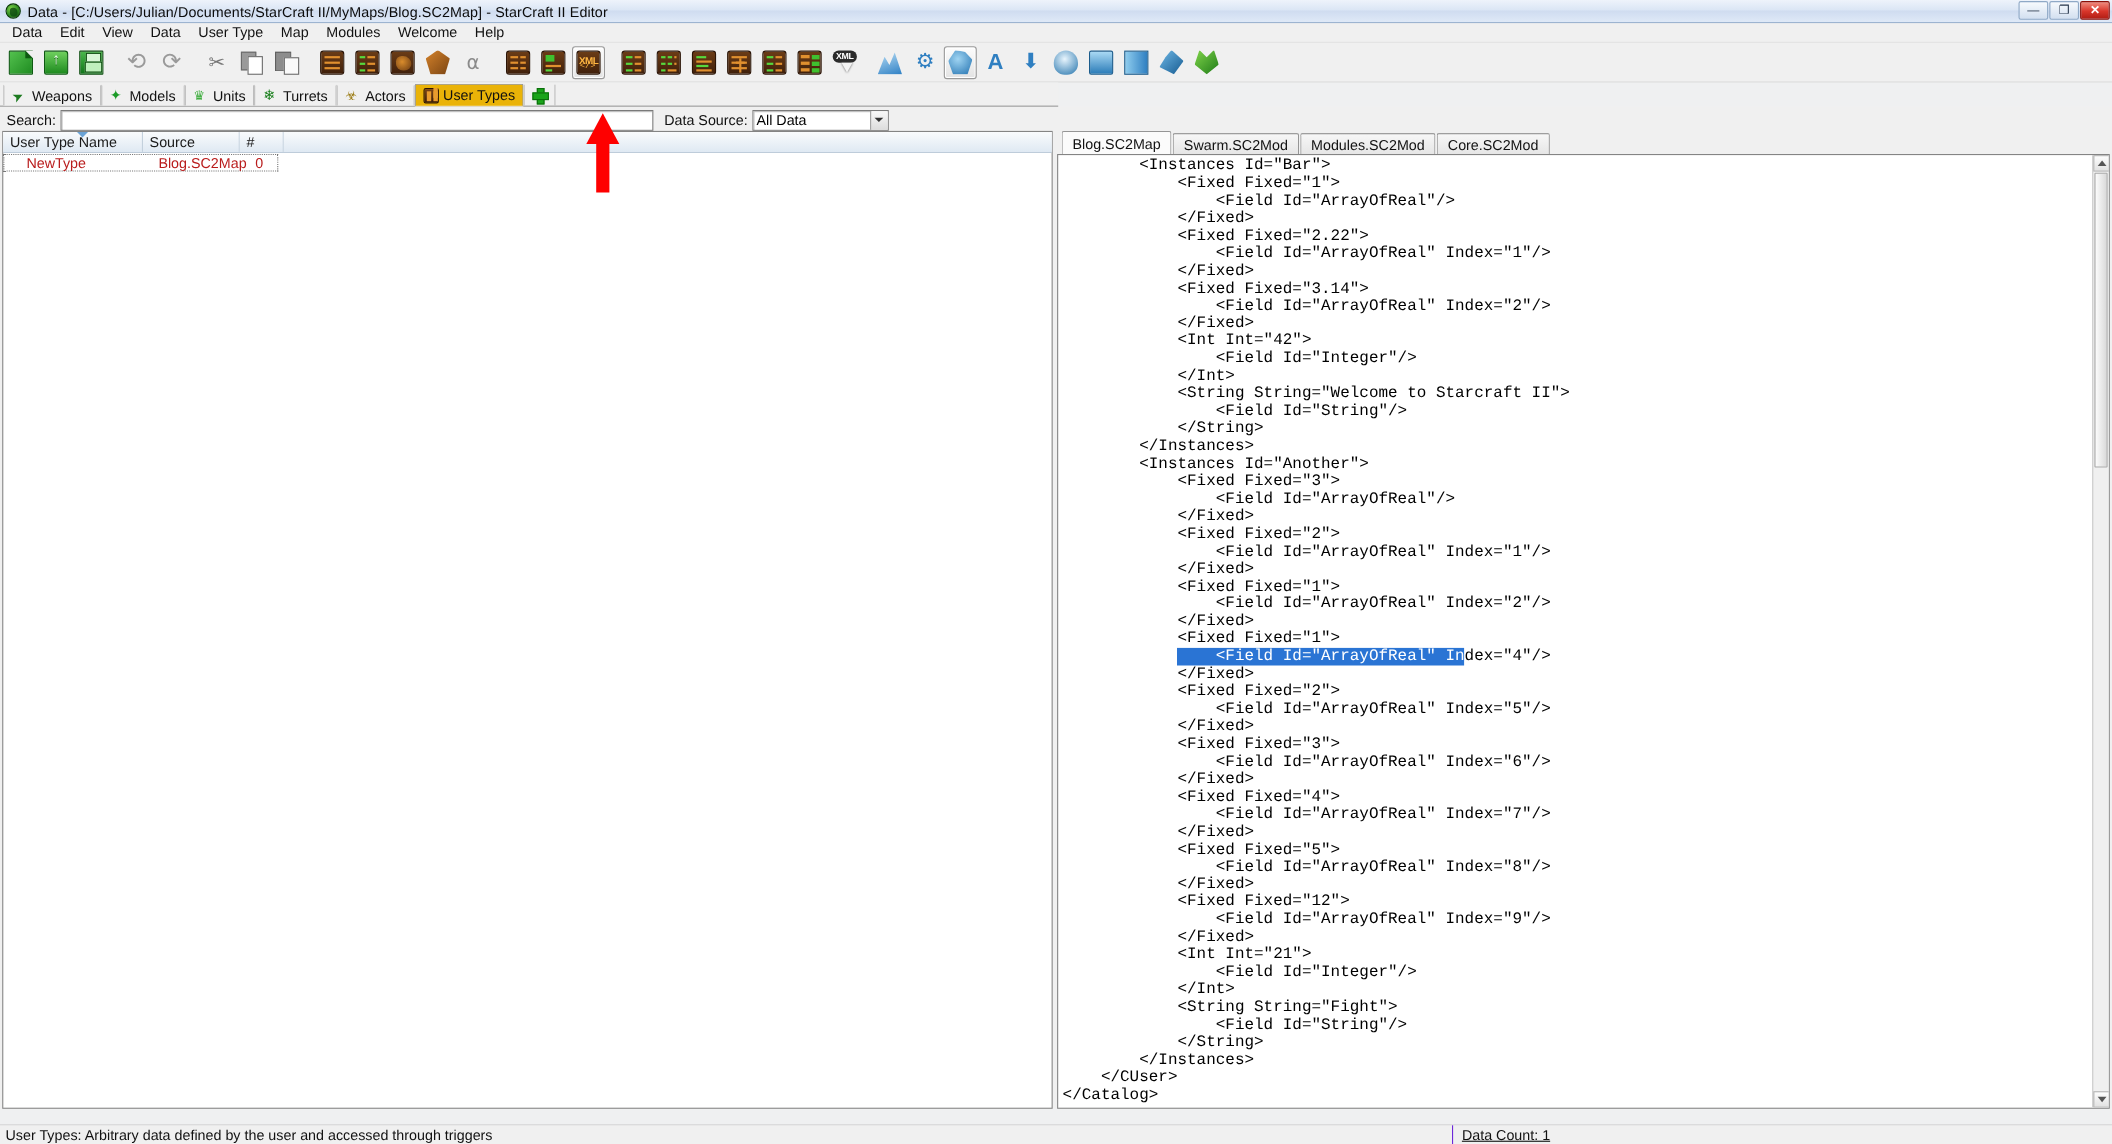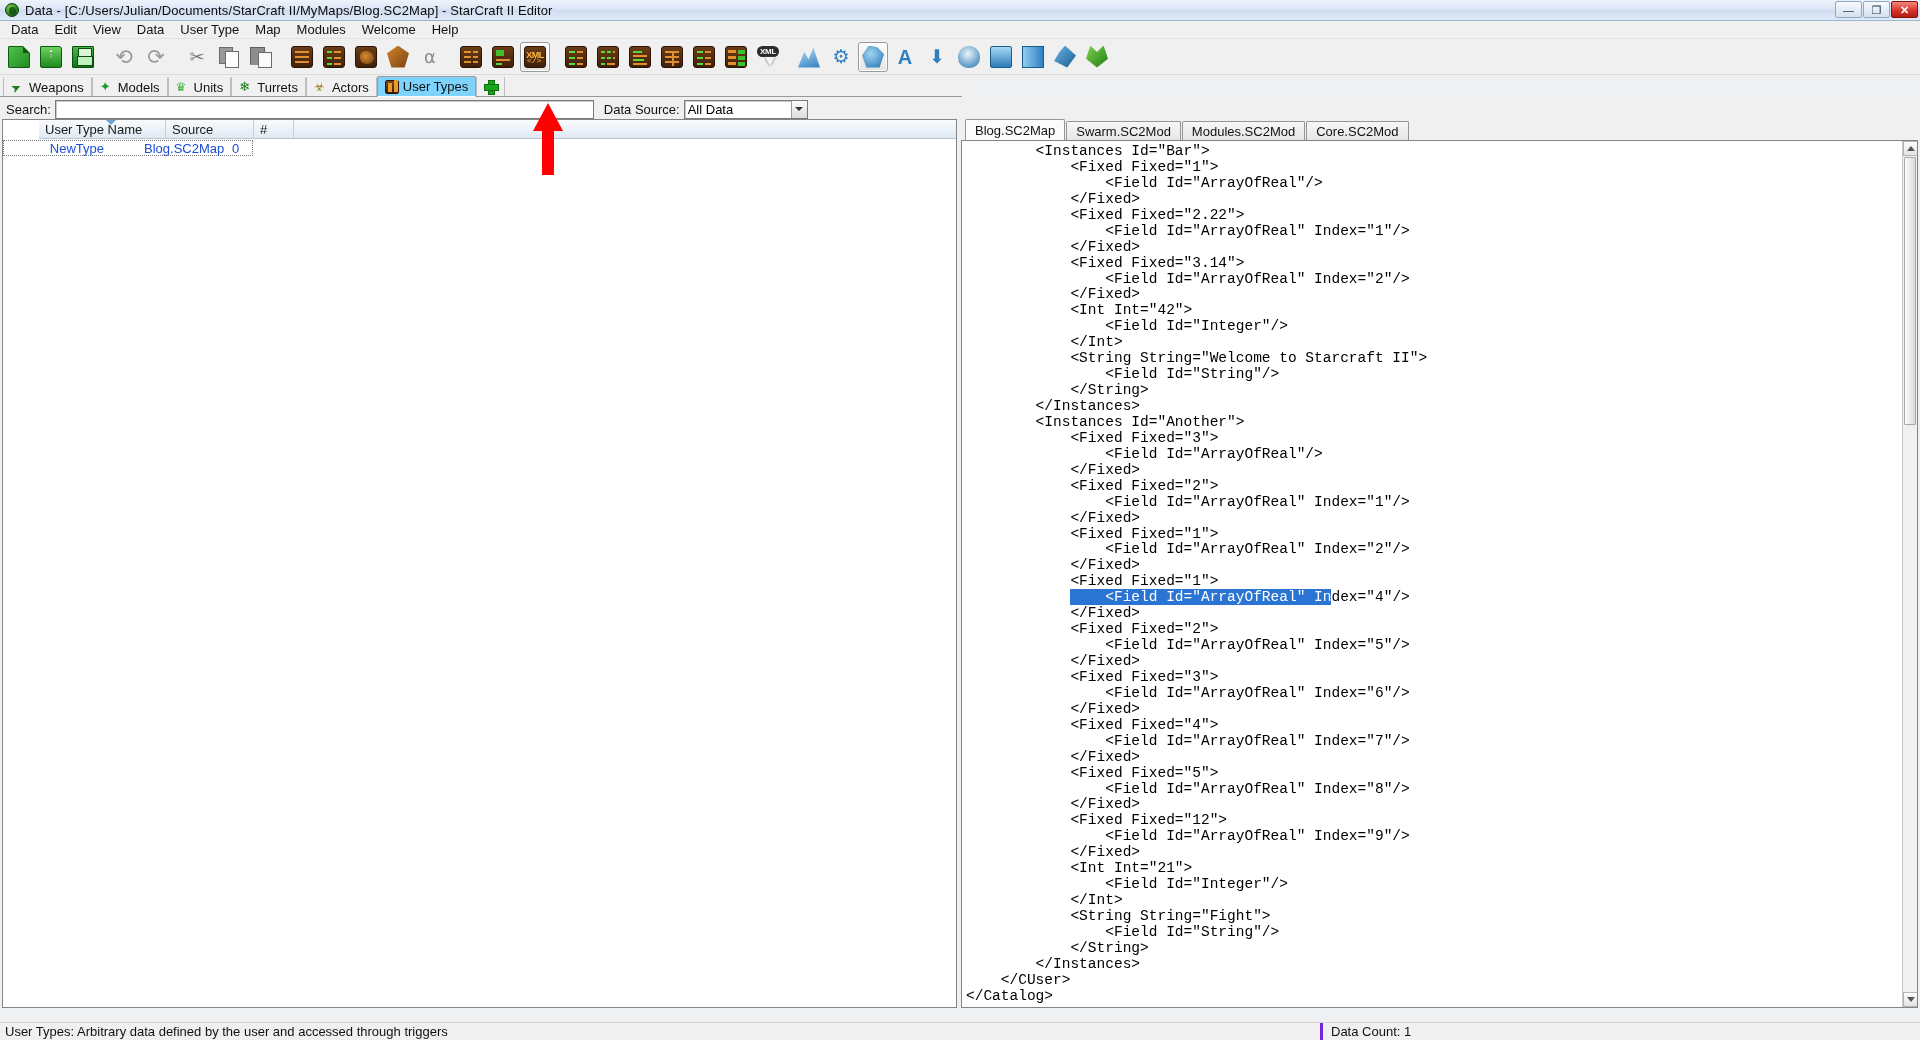--- a/index.html
+++ b/index.html
@@ -142,21 +142,21 @@
     height:22px; background:#f0f0f0; display:flex; align-items:flex-end;
     padding-left:3px; border-bottom:1px solid #9a9a9a; width:962px; position:relative;
   }
   .tab{
     height:19px; display:flex; align-items:center; gap:4px; padding:0 7px;
     font-size:13px; color:#111; background:#f0f0f0;
     border-left:1px solid #bdbdbd; border-right:1px solid #bdbdbd;
     border-top:1px solid transparent;
   }
   .tab.active{
-    background:#7dd3fc; border:1px solid #9a9a9a; border-bottom:1px solid #fbfbfb;
+    background:#eab308; border:1px solid #9a9a9a; border-bottom:1px solid #fbfbfb;
     height:21px; margin-bottom:-1px; border-radius:2px 2px 0 0;
   }
   .tab .tico{ width:14px; height:14px; display:block; position:relative; }
   .tico-weapons{ color:#1c7a1f; font-size:12px; line-height:14px; transform:rotate(-25deg); }
   .tico-models{ color:#1c9b28; font-size:13px; line-height:14px; }
   .tico-units{ color:#3fae3f; font-size:12px; line-height:14px; }
   .tico-turrets{ color:#157d18; font-size:13px; line-height:14px; }
   .tico-actors{ color:#9a7a10; font-size:12px; line-height:14px; }
   .tico-usertypes{
     background:linear-gradient(to bottom,#7a4517,#3d1e09); border:1px solid #2a1305; border-radius:2px;
@@ -203,38 +203,38 @@
   .caret{ width:0;height:0;border-left:4px solid transparent;border-right:4px solid transparent;border-top:4px solid #333; }
 
   
   .main{ display:flex; height:889px; background:#f0f0f0; padding:0 2px; gap:4px; }
 
   
   .leftpanel{
     width:955px; background:#fff; border:1px solid #848484;
     display:flex; flex-direction:column; position:relative;
   }
-  .listhead{ display:flex; height:19px; background:linear-gradient(to bottom,#fbfcfd,#e6eef6); border-bottom:1px solid #b7c7d6;margin-left:36px; }
+  .listhead{ display:flex; height:19px; background:linear-gradient(to bottom,#fbfcfd,#e6eef6); border-bottom:1px solid #b7c7d6; }
   .hcell{
     font-size:13px; color:#1a1a1a; padding:1px 6px; border-right:1px solid #c3d0dc;
     display:flex; align-items:center; position:relative; background:linear-gradient(to bottom,#f9fbfd,#dfe9f3);
   }
   .hcell.c1{ width:127px; }
   .hcell.c2{ width:88px; }
   .hcell.c3{ width:40px; }
   .hcell.rest{ flex:1; border-right:none; }
   .sortarrow{
     position:absolute; left:53%; top:0px; width:0;height:0;
     border-left:5px solid transparent;border-right:5px solid transparent;border-top:5px solid #6ba3d6;
   }
   .listrow{
     height:16px; display:flex; align-items:center; font-size:13px;
     border:1px dotted #777; margin:1px 0 0 0; width:250px;
   }
-  .listrow .cell{ padding:0 20px; color:#1d4ed8;text-align:right; }
+  .listrow .cell{ padding:0 20px; color:#b91c1c; }
   .listrow .cell.c1{ width:127px; }
   .listrow .cell.c2{ width:88px; }
   .listrow .cell.c3{ width:30px; }
 
   
   .rightpanel{ flex:1; display:flex; flex-direction:column; }
   .xmltabs{ display:flex; align-items:flex-end; height:21px; padding-left:4px; gap:0; }
   .xtab{
     height:19px; padding:0 9px; font-size:13px; color:#111;
     background:linear-gradient(to bottom,#f7f7f7,#e6e6e6);
@@ -267,21 +267,21 @@
   .sb-tri-up{ width:0;height:0;border-left:4px solid transparent;border-right:4px solid transparent;border-bottom:5px solid #555; }
   .sb-tri-dn{ width:0;height:0;border-left:4px solid transparent;border-right:4px solid transparent;border-top:5px solid #555; }
 
   
   .statusbar{
     position:absolute; left:0; bottom:0; width:1920px; height:18px;
     background:#f0f0f0; border-top:1px solid #d6d6d6; display:flex; align-items:center; font-size:13px; color:#111;
   }
   .sb-main{ padding-left:5px; flex:1; }
   .sb-cell{
-    border-left:3px solid #6d28d9; padding:0 8px; height:18px; display:flex; align-items:center;
+    border-left:1px solid #6d28d9; padding:0 8px; height:18px; display:flex; align-items:center;text-decoration:underline;
   }
   .sb-w1{ width:300px; }
   .sb-w2{ width:300px;margin-top:44px; }
 
   
   .annot-arrow{
     position:absolute; left:533px; top:103px; width:30px; height:72px; pointer-events:none;
   }
   .annot-arrow .head{
     position:absolute; left:0; top:0; width:0; height:0;

